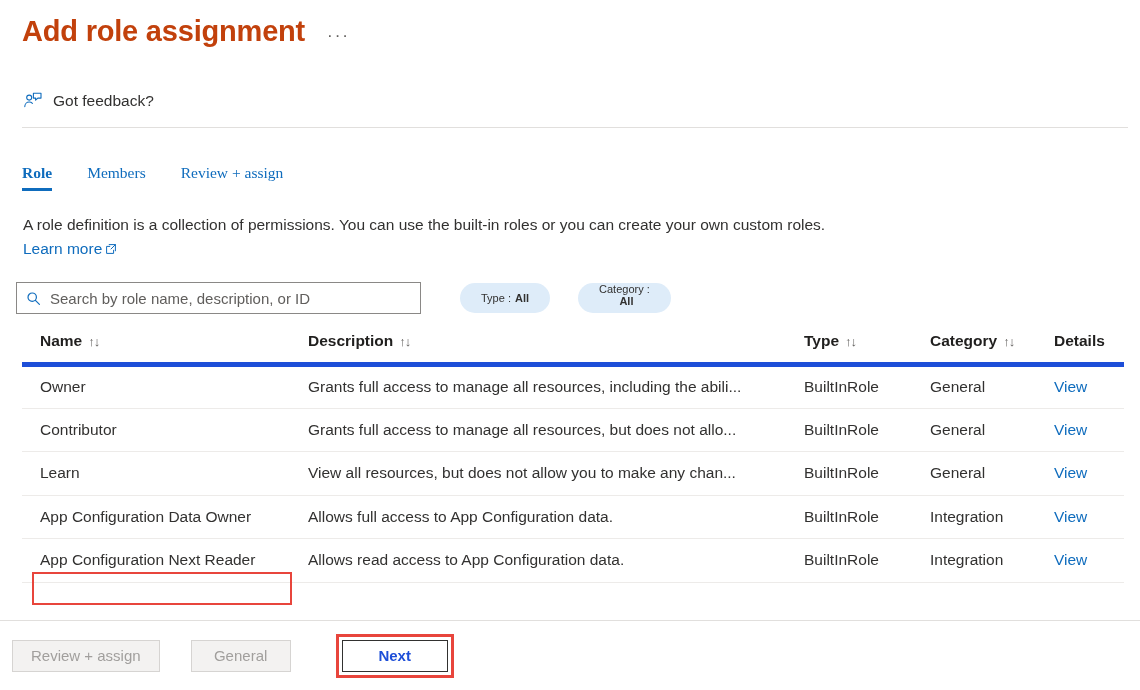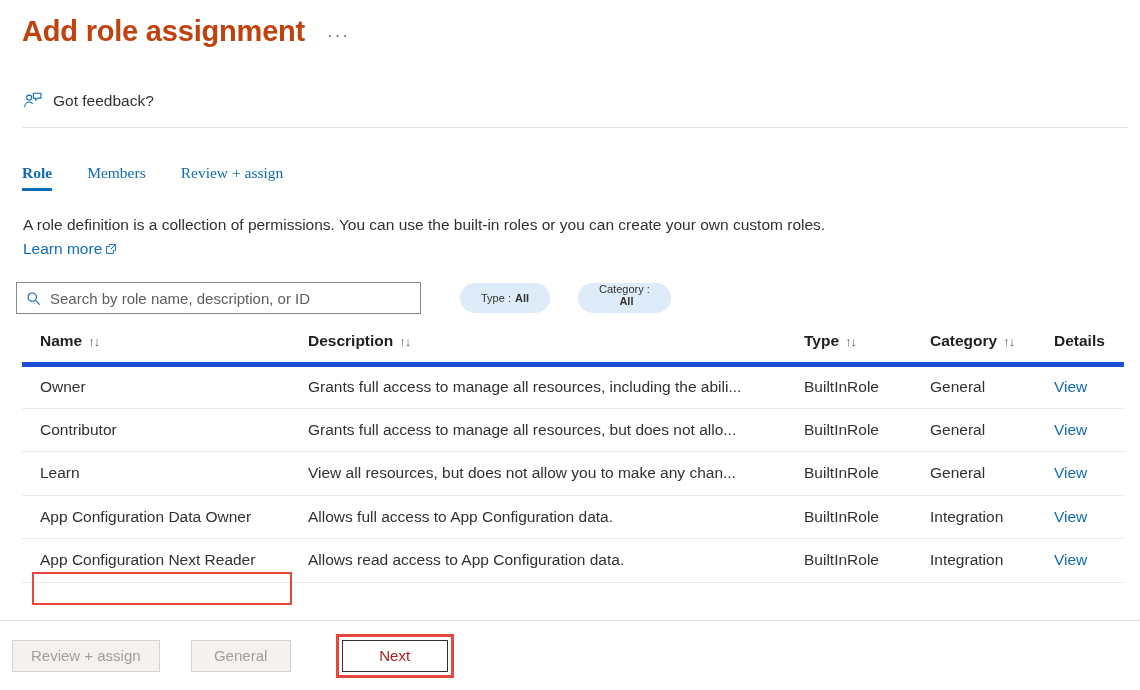--- a/index.html
+++ b/index.html
@@ -271,23 +271,24 @@
     padding: 3px;
     display: inline-flex;
   }
   .btn-next {
     height: 32px;
     min-width: 106px;
     font-family: "Liberation Sans", sans-serif;
     font-size: 15px;
     border: 1px solid #323130;
     background: #ffffff;
-    color: #b91c1c;
+    color: #1d4ed8;
     cursor: pointer;
     padding: 0 18px;
+    font-weight: bold;
   }
   .gap-prev { margin-left: 31px; }
 </style>
 </head>
 <body>
 
 <div class="page-header">
   <div class="page-title">Add role assignment</div>
   <div class="ellipsis-btn">···</div>
 </div>

